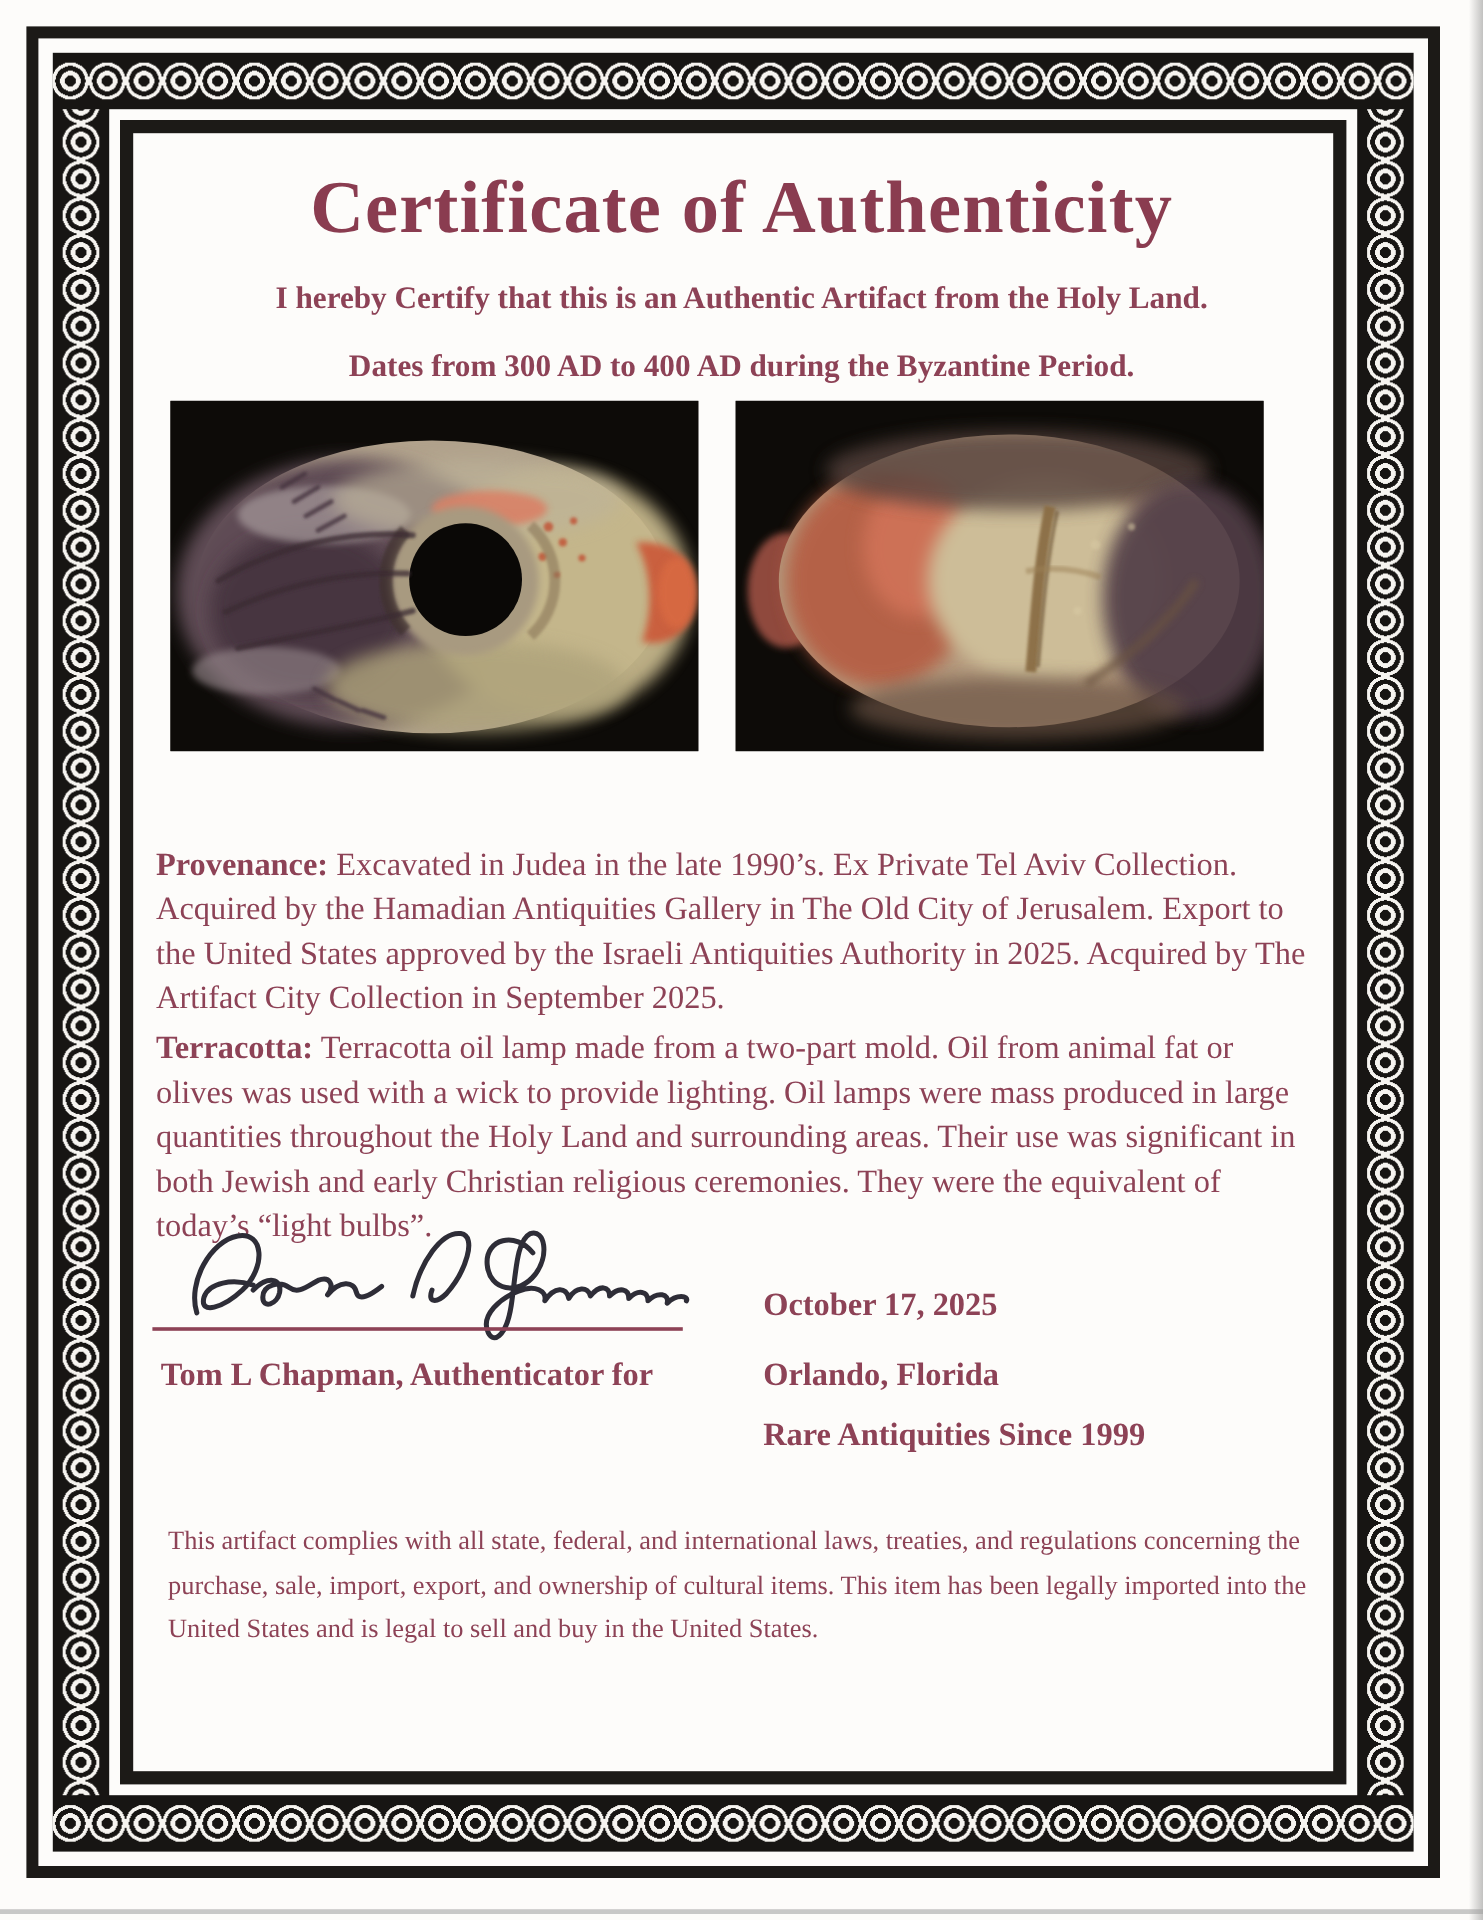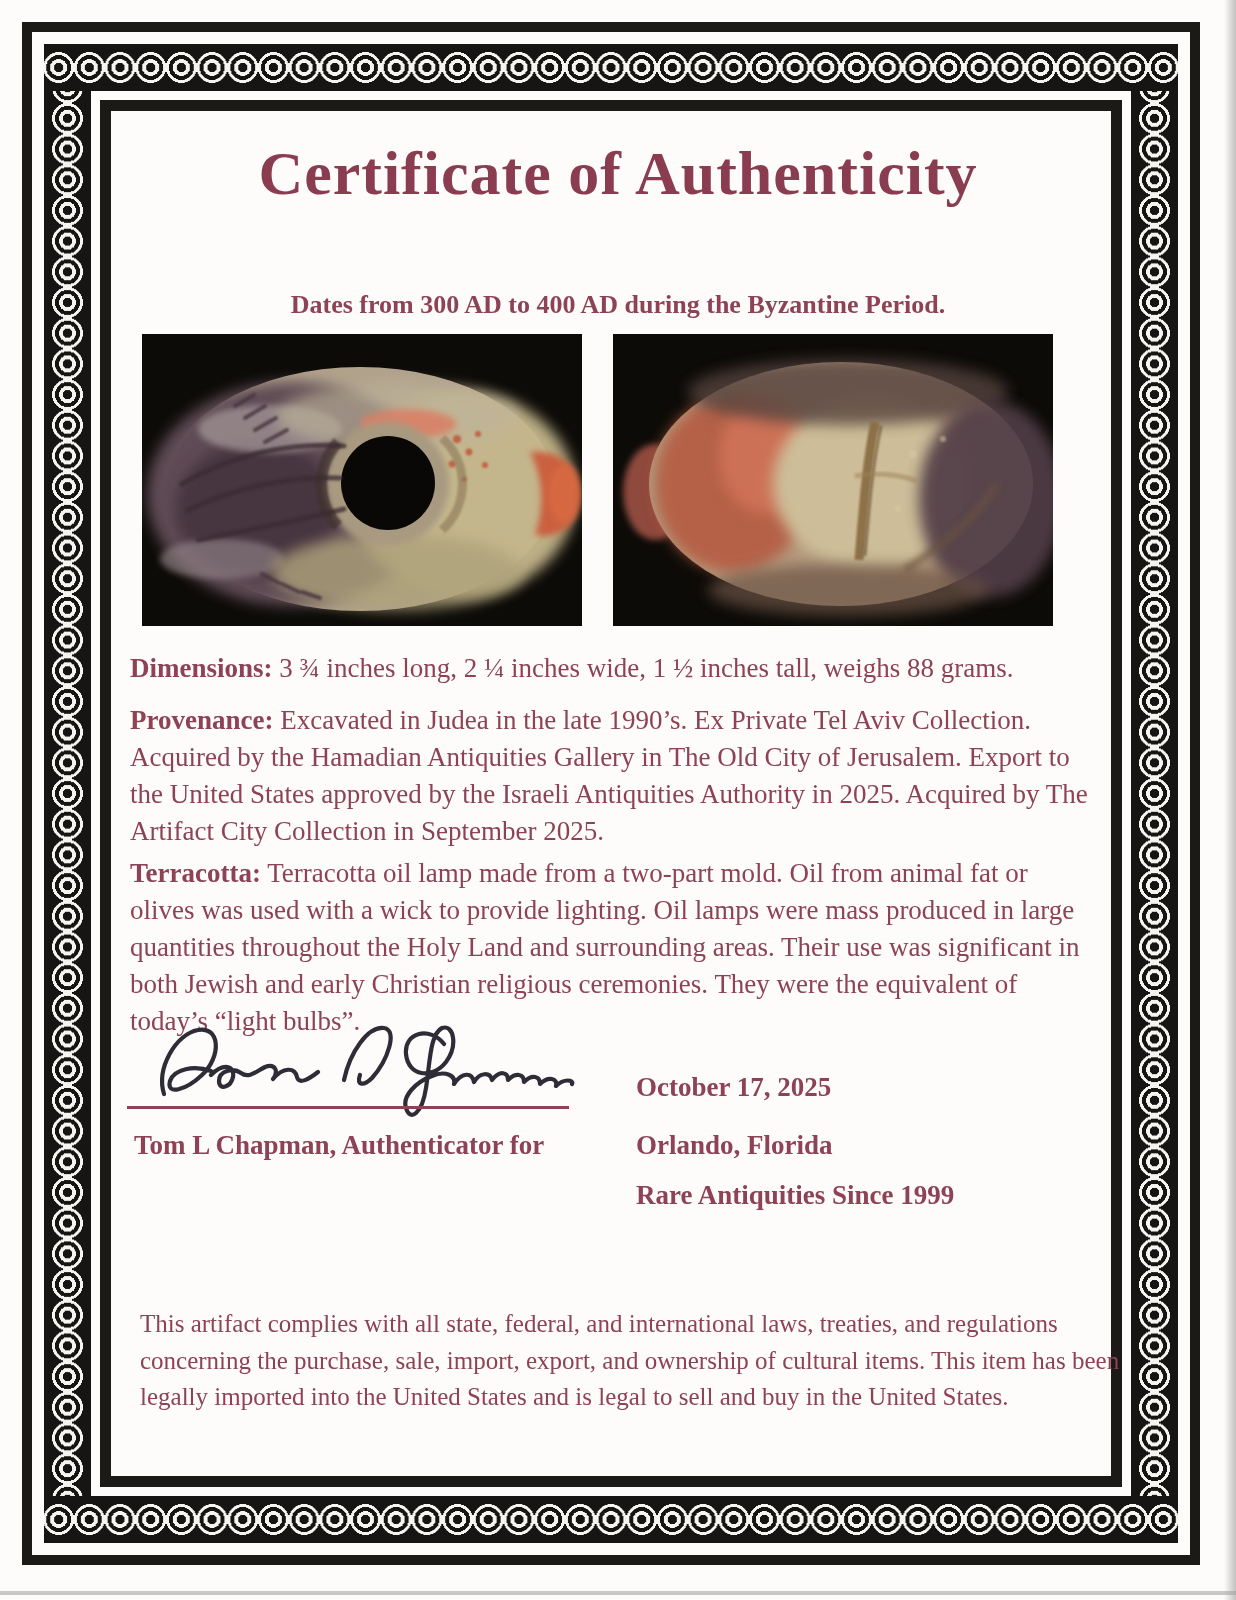--- a/index.html
+++ b/index.html
@@ -41,40 +41,41 @@
   .para{font-size:27px;line-height:37px;}
   .lbl{font-weight:700;}
   .dims{left:130px;top:650px;width:990px;}
   .prov{left:130px;top:702px;width:966px;}
   .desc{left:130px;top:855px;width:966px;}
   .sig-svg{left:138px;top:1020px;}
   .sig-line{left:127px;top:1106px;width:442px;height:3px;background:#8d4256;}
   .sig-text{font-size:27px;font-weight:700;}
   .col1{left:134px;} .col2{left:636px;text-align:center;}
   .row-date{top:1072px;} .row-auth{top:1130px;} .row-coll{top:1180px;}
-  .legal{left:140px;top:1266px;width:985px;font-size:25px;line-height:36.5px;margin-top:40px;}
+  .legal{left:140px;top:1266px;width:985px;font-size:22px;line-height:36.5px;}
 </style>
 </head>
 <body>
 
 <div class="page">
 
   <div class="frame">
     <div class="band">
       <div class="cb cb-top"></div>
       <div class="cb cb-bottom"></div>
       <div class="cb cb-left"></div>
       <div class="cb cb-right"></div>
       <div class="inner">
         <div class="heavy"></div>
       </div>
     </div>
   </div>
 
   <div class="abs title">Certificate of Authenticity</div>
+  <div class="abs stmt stmt1">I hereby Certify that this is an Authentic Artifact from the Holy Land.</div>
   <div class="abs stmt stmt2">Dates from 300 AD to 400 AD during the Byzantine Period.</div>
 
   <div class="abs photo photo-left">
     <svg width="440" height="292" viewBox="0 0 440 292">
       <defs>
         <filter id="b6" x="-40%" y="-40%" width="180%" height="180%">
             <feGaussianBlur stdDeviation="7"></feGaussianBlur>
           </filter>
         <filter id="b3" x="-40%" y="-40%" width="180%" height="180%">
             <feGaussianBlur stdDeviation="3"></feGaussianBlur>
@@ -140,24 +141,20 @@
       <path d="M242,142 C264,138 284,140 304,147" stroke="#9c8157" stroke-width="5" fill="none" opacity=".5" filter="url(#b1)"></path>
       <path d="M292,236 C332,210 362,184 384,150" stroke="#6a5340" stroke-width="7" fill="none" opacity=".7" filter="url(#b3)"></path>
       <g fill="#d9cba4" opacity=".55" filter="url(#b1)">
         <circle cx="300" cy="120" r="4"></circle>
           <circle cx="330" cy="105" r="3"></circle>
           <circle cx="285" cy="175" r="3.4"></circle>
       </g>
     </svg>
   </div>
 
-  <div class="abs para dims">
-    <span class="lbl">Dimensions:</span>
-    <span>3 ¾ inches long, 2 ¼ inches wide, 1 ½ inches tall, weighs 88 grams.</span>
-  </div>
 
   <div class="abs para prov">
     <span class="lbl">Provenance:</span>
     <span>Excavated in Judea in the late 1990’s. Ex Private Tel Aviv Collection. Acquired by the Hamadian Antiquities Gallery in The Old City of Jerusalem. Export to the United States approved by the Israeli Antiquities Authority in 2025. Acquired by The Artifact City Collection in September 2025.</span>
   </div>
 
   <div class="abs para desc">
     <span class="lbl">Terracotta:</span>
     <span>Terracotta oil lamp made from a two-part mold. Oil from animal fat or olives was used with a wick to provide lighting. Oil lamps were mass produced in large quantities throughout the Holy Land and surrounding areas. Their use was significant in both Jewish and early Christian religious ceremonies. They were the equivalent of today’s “light bulbs”.</span>
   </div>

